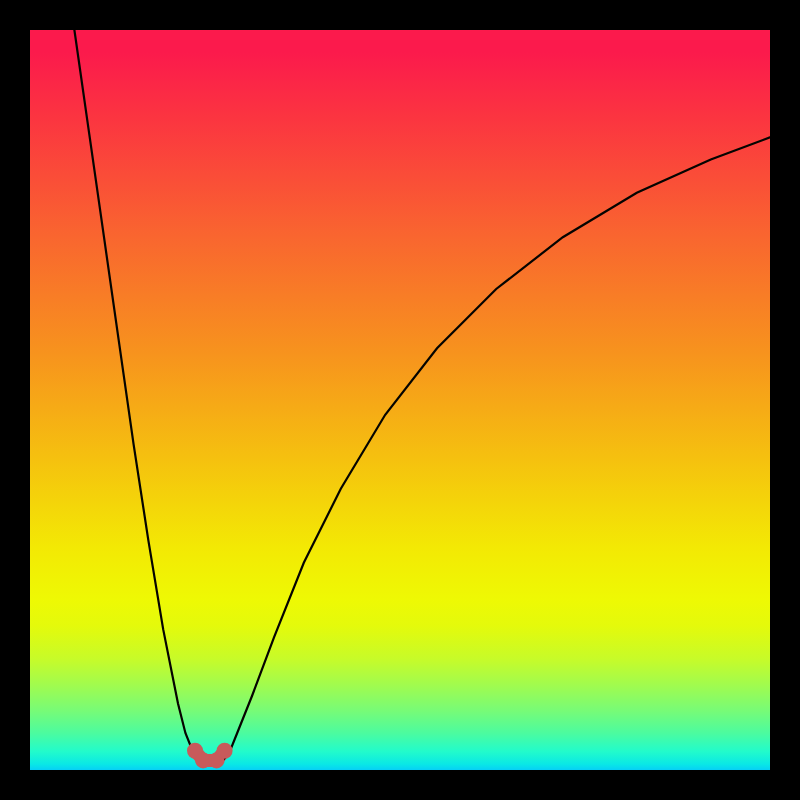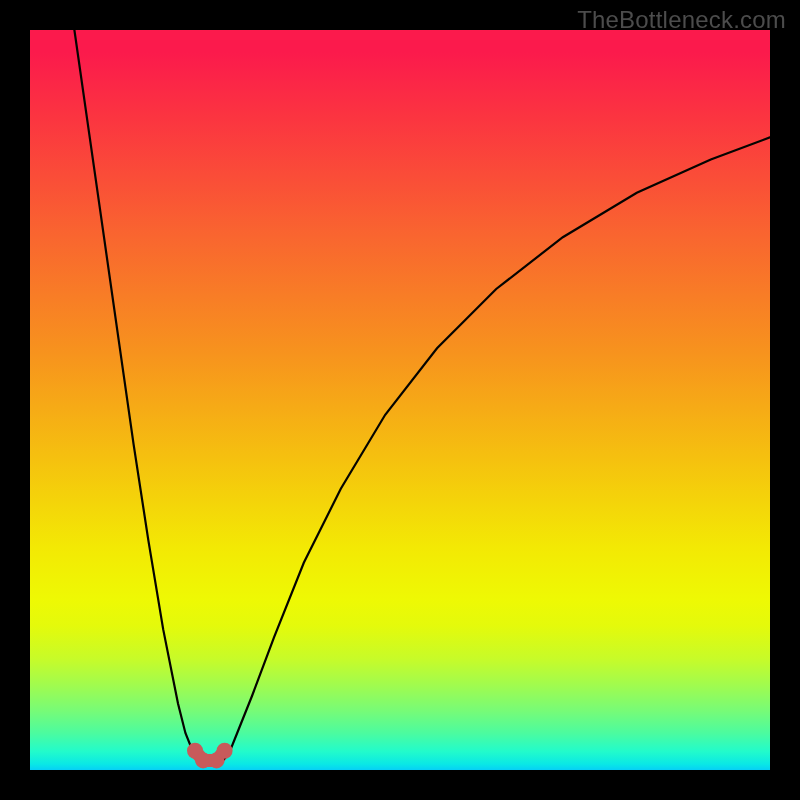--- a/index.html
+++ b/index.html
@@ -79,21 +79,20 @@
     stroke: #c85a5b;
     stroke-width: 13;
     stroke-linecap: round;
   }
 </style>
 </head>
 <body>
 
 <div class="frame">
 
-  <div class="watermark">TheBottleneck.com</div>
 
   <div class="plot">
     <div class="gradient"></div>
     <svg class="curve" viewBox="0 0 740 740" preserveAspectRatio="none">
       <path id="joiner-path" class="joiner" d="M165.02 720.76 L173.16 730.38 L186.48 730.38 L194.62 720.76"></path>
       <path id="left-path" class="series" d="M44.40 0.00 L59.20 103.60 L74.00 207.20 L88.80 310.80 L103.60 414.40 L118.40 510.60 L133.20 599.40 L148.00 673.40 L155.40 703.00 L162.80 721.50 L170.20 731.12"></path>
       <path id="right-path" class="series" d="M192.40 731.12 L199.80 721.50 L207.20 703.00 L222.00 666.00 L244.20 606.80 L273.80 532.80 L310.80 458.80 L355.20 384.80 L407.00 318.20 L466.20 259.00 L532.80 207.20 L606.80 162.80 L680.80 129.50 L740.00 107.30"></path>
       <g id="markers">
           <circle cx="165.02" cy="720.76" r="8" class="marker"></circle>
           <circle cx="173.16" cy="730.38" r="8" class="marker"></circle>

